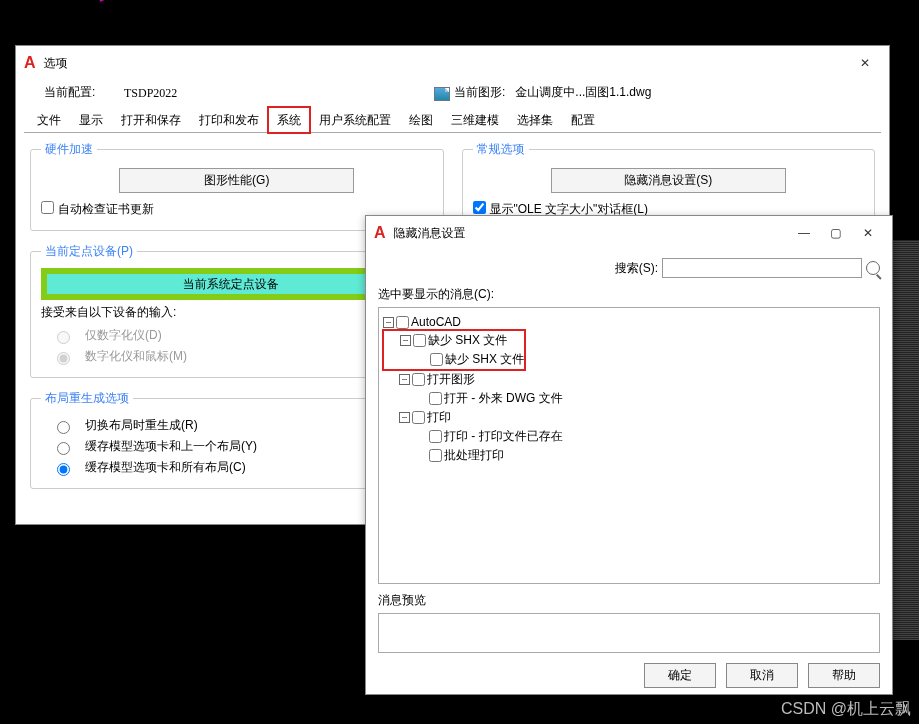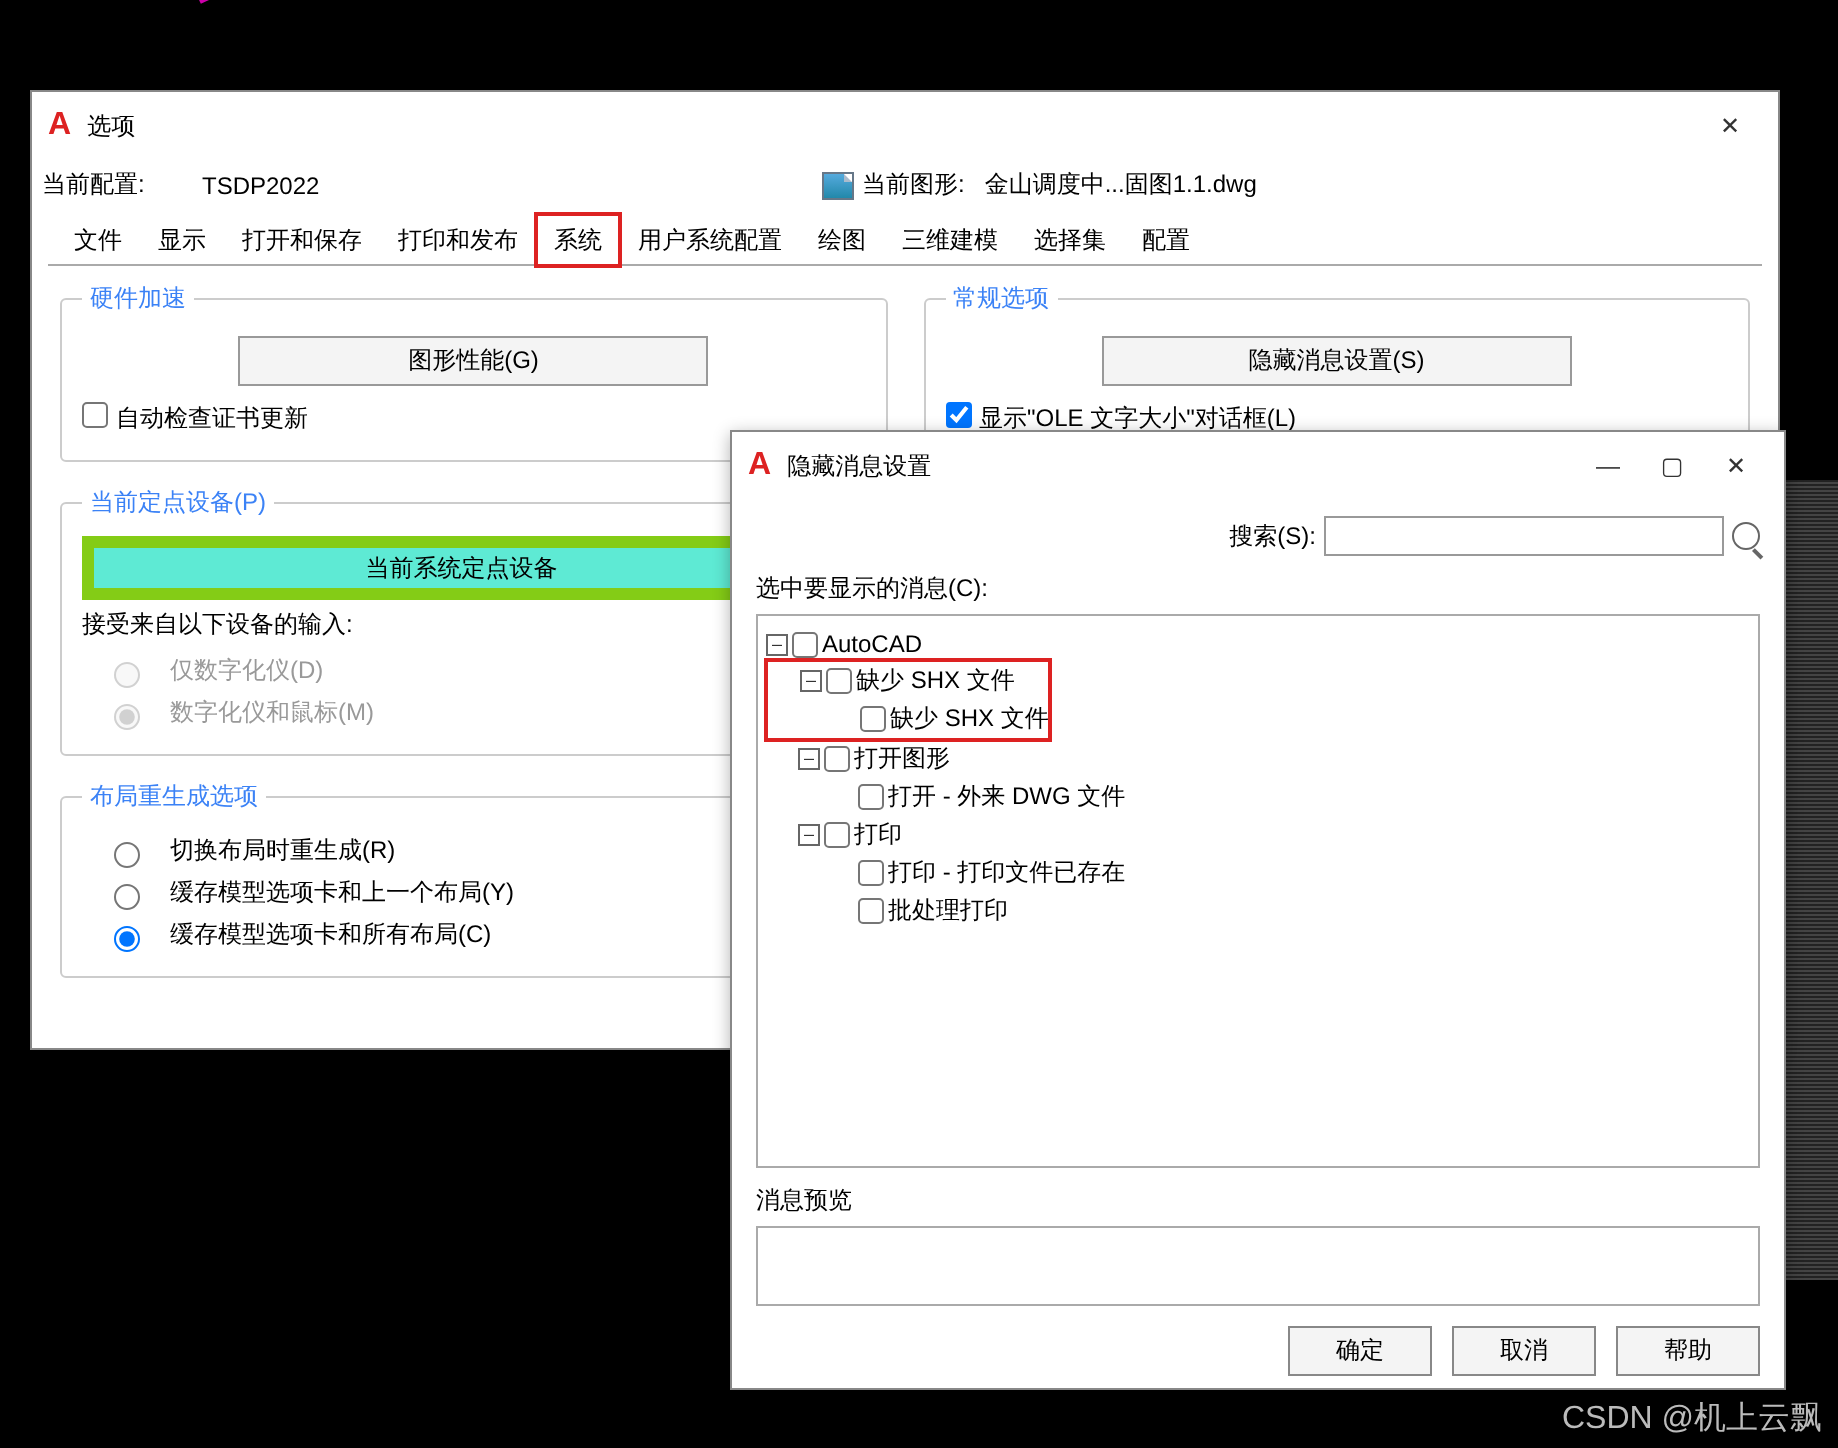--- a/index.html
+++ b/index.html
@@ -7,23 +7,23 @@
 .diag-line { position: absolute; left: 100px; top: 0; width: 300px; height: 2px; background: #c0a; transform: rotate(-25deg); transform-origin: left; }
 .noise { position: absolute; right: 0; top: 240px; width: 30px; height: 400px; background: repeating-linear-gradient(0deg,#444,#444 1px,#222 1px,#222 2px); }
 
 .dlg { position: absolute; background: #fff; border: 1px solid #888; box-shadow: 0 2px 8px rgba(0,0,0,.3); }
 .titlebar { display: flex; align-items: center; padding: 6px 8px; }
 .red-a { color: #d22; font-weight: bold; font-size: 16px; margin-right: 8px; font-family: Arial; }
 .title-text { flex: 1; }
 .win-btn { width: 32px; height: 22px; display: inline-flex; align-items: center; justify-content: center; color: #333; }
 
 .dlg1 { left: 15px; top: 45px; width: 875px; height: 480px; }
-.profile-row { display: flex; padding: 4px 5px; align-items: center; }
+.profile-row { display: flex; padding: 4px 28px; align-items: flex-end; }
 .profile-row .lbl { width: 80px; }
-.profile-row .val { width: 310px; }
+.profile-row .val { width: 310px; font-family: Liberation Serif, serif; }
 .dwg-icon { width: 16px; height: 14px; display: inline-block; background: linear-gradient(#5ad,#28a); border: 1px solid #678; margin-right: 4px; vertical-align: middle; position: relative; }
 .dwg-icon::before { content:""; position:absolute; right:0; top:0; border-width:0 4px 4px 0; border-style:solid; border-color:#fff #fff #abc #abc;}
 
 .tabs { display: flex; padding: 0 4px; border-bottom: 1px solid #aaa; margin: 2px 8px 0 8px; }
 .tab { padding: 4px 8px; border: 1px solid transparent; border-bottom: none; margin-bottom: -1px; }
 .tab.active { border-color: #aaa; background: #fff; }
 .tab.highlighted { outline: 2px solid #d22; outline-offset: -1px; }
 
 .panel-body { display: flex; padding: 8px 14px; gap: 18px; }
 .col { flex: 1; }

